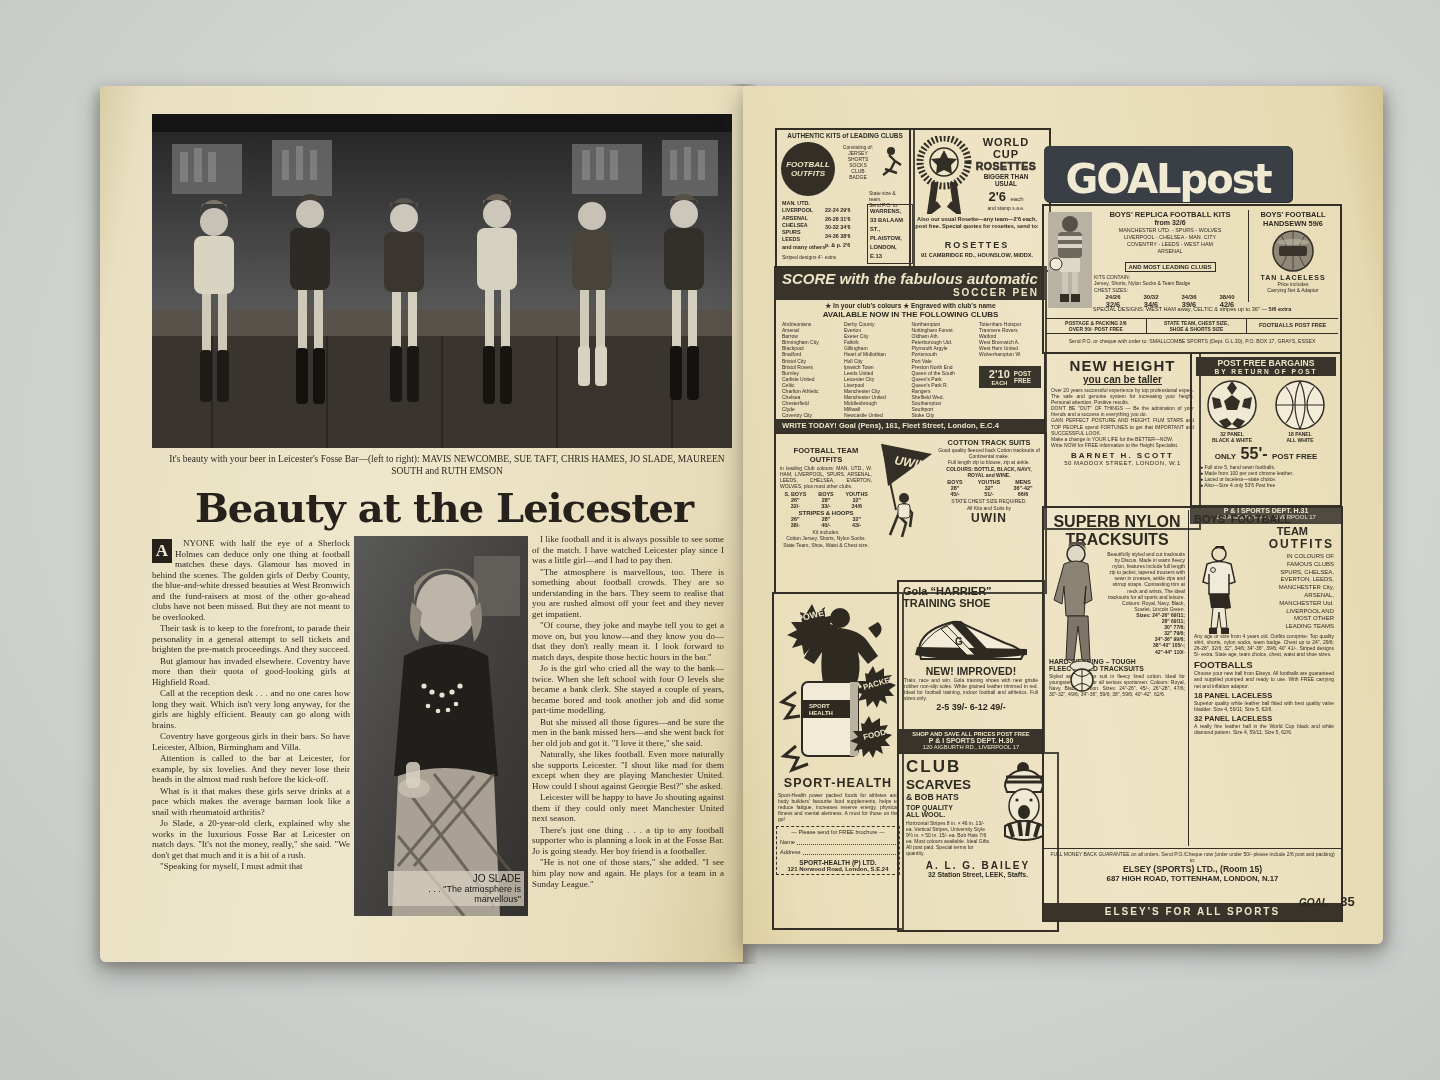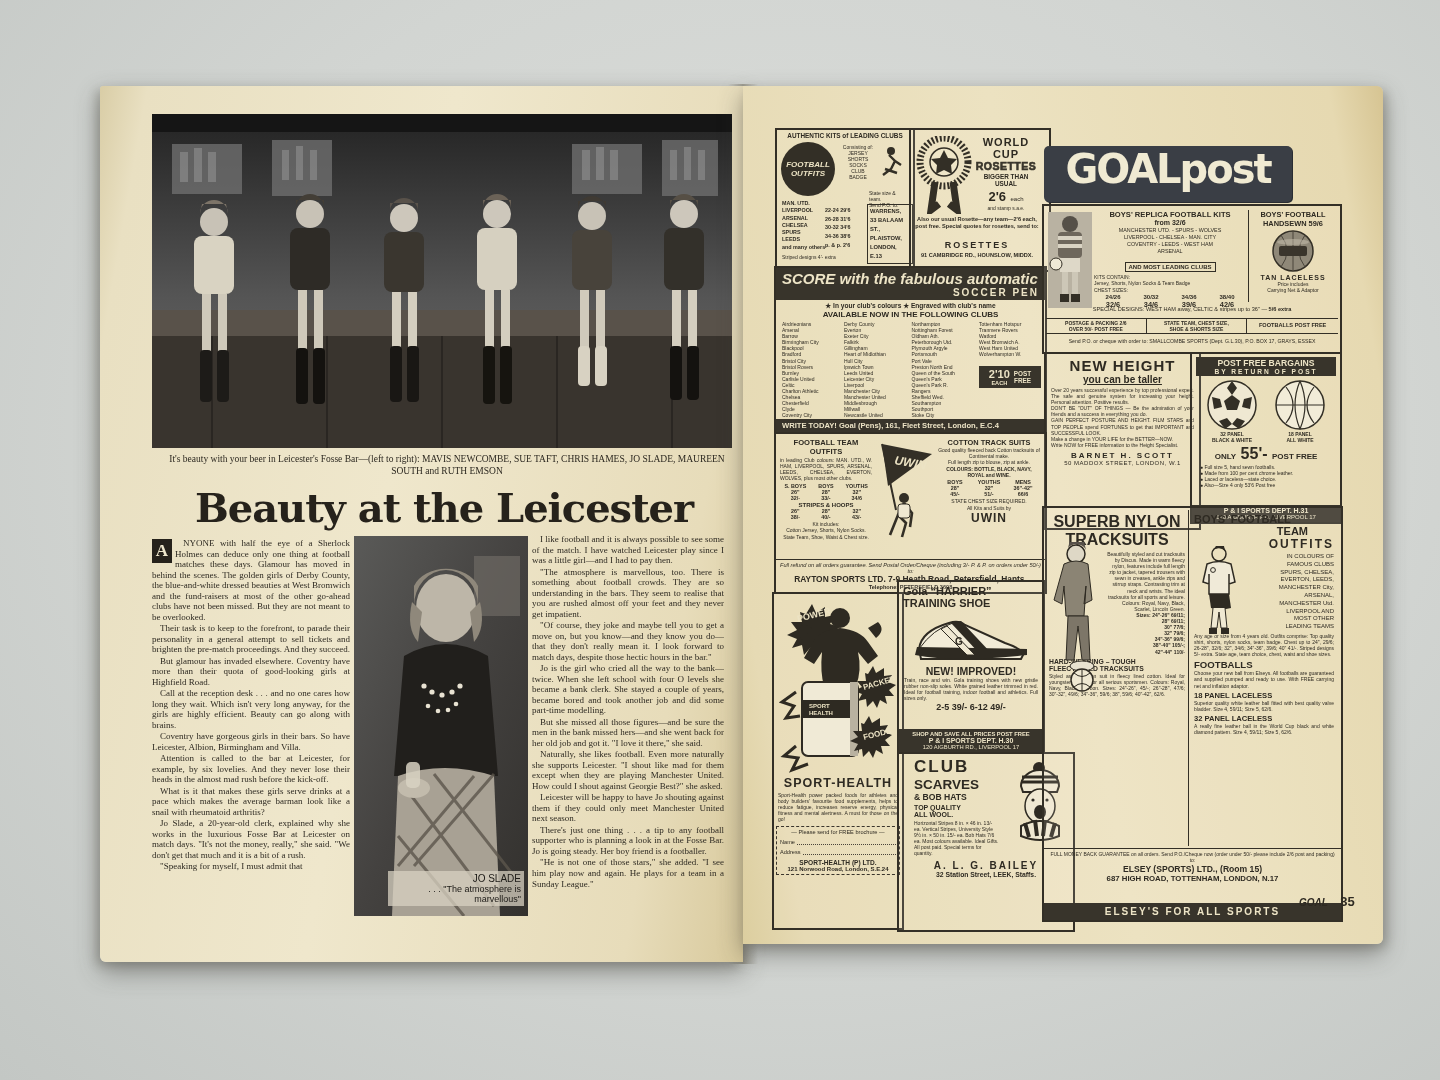--- a/index.html
+++ b/index.html
@@ -368,21 +368,21 @@
             <div style="text-align:center;">
               <div style="font-size:6.4px;font-weight:bold;" data-bind="rp.pen.price_post">POST</div>
               <div style="font-size:6.4px;font-weight:bold;" data-bind="rp.pen.price_free">FREE</div>
             </div>
           </div>
         </div>
       </div>
       <div class="darkbar adbold" style="position:absolute;left:0;bottom:0;width:100%;font-size:7.6px;padding:2px 6px;box-sizing:border-box;" data-bind="rp.pen.write_line">WRITE TODAY!  Goal (Pens), 161, Fleet Street, London, E.C.4</div>
     </div>
 
-    <div style="position:absolute;left:301px;top:60px;width:248px;height:56px;background:#3a3e45;border-radius:5px;display:flex;align-items:flex-start;justify-content:center;box-shadow:1px 1px 0 #2a2d32;">
+    <div style="position:absolute;left:301px;top:60px;width:248px;height:56px;background:#3a3e45;border-radius:5px;display:flex;align-items:flex-end;justify-content:center;box-shadow:1px 1px 0 #2a2d32;">
       <span style="font-family:'DejaVu Sans',sans-serif;font-weight:bold;font-size:40px;color:#f0ead2;letter-spacing:-2px;" data-bind="rp.goalpost_logo">GOALpost</span>
     </div>
 
     <div class="ad" style="left:299px;top:118px;width:296px;height:146px;">
       <svg style="position:absolute;left:4px;top:6px;" width="44" height="96" viewBox="0 0 44 96">
         <rect width="44" height="96" fill="#b9b2a2"></rect>
         <circle cx="22" cy="12" r="8" fill="#555048"></circle>
         <rect x="10" y="20" width="24" height="26" rx="4" fill="#6e675c"></rect>
         <rect x="10" y="24" width="24" height="4" fill="#d9d3c3"></rect>
           <rect x="10" y="32" width="24" height="4" fill="#d9d3c3"></rect>
@@ -491,21 +491,21 @@
           <div>● Also—Size 4 only    53'6 Post free</div>
         </div>
       <div class="darkbar ctr" style="position:absolute;left:0;bottom:0;width:100%;padding:2px 0;">
         <div style="font-size:7px;font-weight:bold;" data-bind="rp.pf.company">P &amp; I SPORTS    DEPT. H.31</div>
         <div style="font-size:6px;" data-bind="rp.pf.address">120 AIGBURTH RD., LIVERPOOL 17</div>
       </div>
     </div>
 
     <div class="ad" style="left:31px;top:346px;width:269px;height:158px;">
       <div style="position:absolute;left:4px;top:4px;width:92px;">
-        <div class="adbold ctr pre" style="font-size:7.6px;" data-bind="rp.ray.left_title">FOOTBALL TEAM
+        <div class="adbold ctr pre" style="font-size:7.6px;margin-top:8px;" data-bind="rp.ray.left_title">FOOTBALL TEAM
 OUTFITS</div>
         <div class="adtiny jst" style="margin-top:1px;" data-bind="rp.ray.left_body">in leading Club colours: MAN. UTD., W. HAM, LIVERPOOL, SPURS, ARSENAL, LEEDS, CHELSEA, EVERTON,  WOLVES,  plus most other clubs.</div>
         <div class="flexr adbold" style="font-size:5.4px;margin-top:2px;" data-bind-list="rp.ray.t1">
             <div>S. BOYS
 26"
 32/-</div>
             <div>BOYS
 28"
 33/-</div>
             <div>YOUTHS
@@ -545,25 +545,20 @@
 32"
 51/-</div>
             <div>MENS
 36"-42"
 66/6</div>
           </div>
         <div class="adtiny pre" style="margin-top:1px;" data-bind="rp.ray.state">STATE CHEST SIZE REQUIRED.
 All Kits and Suits by</div>
         <div class="adbold" style="font-size:12px;letter-spacing:1px;" data-bind="rp.ray.uwin_big">UWIN</div>
       </div>
-      <div style="position:absolute;left:0;bottom:0;width:100%;border-top:1px solid #332f26;padding:2px 4px;box-sizing:border-box;">
-        <div style="font-size:5.6px;font-style:italic;text-align:center;" data-bind="rp.ray.guarantee">Full refund on all orders guarantee.  Send Postal Order/Cheque (including 3/- P. &amp; P. on orders under 50/-) to:</div>
-        <div class="adbold ctr" style="font-size:8.4px;" data-bind="rp.ray.company">RAYTON SPORTS LTD.  7-9 Heath Road, Petersfield, Hants.</div>
-        <div class="adbold ctr" style="font-size:5.6px;" data-bind="rp.ray.phone">Telephone:  PETERSFIELD 3608</div>
-      </div>
     </div>
 
     <div class="ad" style="left:29px;top:506px;width:124px;height:330px;padding:2px;">
       <svg width="120" height="178" viewBox="0 0 120 178">
         <g>
           <path d="M30 18 l6 -10 4 9 9 -6 0 10 10 -2 -5 9 10 3 -9 6 7 8 -11 0 2 10 -9 -5 -3 10 -6 -9 -7 8 -2 -10 -10 3 5 -9 -10 -4 10 -5 -6 -8 11 0 -2 -10z" fill="#2e2a22"></path>
           <text x="22" y="26" fill="#ece3c4" font-size="9" font-weight="bold" transform="rotate(-14 22 26)">POWER</text>
         </g>
         <circle cx="64" cy="22" r="10" fill="#2e2a22"></circle>
         <path d="M64 32 q-22 2 -28 16 l-8 14 10 6 8 -12 q-2 20 2 34 l32 0 q6 -16 2 -34 l10 12 10 -8 -10 -14 q-8 -12 -28 -14z" fill="#2e2a22"></path>
@@ -615,21 +610,21 @@
       <div class="adbold ctr" style="font-size:10.5px;" data-bind="rp.gola.new">NEW!  IMPROVED!</div>
       <div class="adtiny jst" style="padding:0 5px;" data-bind="rp.gola.body">Train, race and win.  Gola training shoes with new gristle rubber non-slip soles.  White grained leather trimmed in red.  Ideal for football training, indoor football and athletics. Full sizes only.</div>
       <div class="adbold ctr" style="font-size:9px;margin-top:1px;" data-bind="rp.gola.prices">2-5  39/-        6-12  49/-</div>
       <div class="darkbar ctr" style="position:absolute;left:0;bottom:0;width:100%;padding:2px 0;">
         <div style="font-size:5.8px;font-weight:bold;" data-bind="rp.gola.shop">SHOP AND SAVE    ALL PRICES POST FREE</div>
         <div style="font-size:7px;font-weight:bold;" data-bind="rp.gola.company">P &amp; I SPORTS      DEPT. H.30</div>
         <div style="font-size:5.8px;" data-bind="rp.gola.address">120  AIGBURTH  RD.,  LIVERPOOL  17</div>
       </div>
     </div>
 
-    <div class="ad" style="left:154px;top:666px;width:144px;height:170px;padding:3px 15px;">
+    <div class="ad" style="left:154px;top:666px;width:144px;height:170px;padding:3px 7px;">
       <svg style="position:absolute;right:2px;top:6px;" width="62" height="84" viewBox="0 0 62 84">
         <circle cx="30" cy="8" r="6" fill="#2e2a22"></circle>
         <path d="M12 26 a19 16 0 0 1 38 0 l-2 6 -34 0z" fill="#efe8d2" stroke="#2e2a22" stroke-width="2"></path>
         <path d="M12 22 h38 M13 17 h36" stroke="#2e2a22" stroke-width="3"></path>
         <ellipse cx="31" cy="46" rx="15" ry="17" fill="#efe8d2" stroke="#2e2a22" stroke-width="1.5"></ellipse>
         <ellipse cx="31" cy="52" rx="6" ry="7" fill="#2e2a22"></ellipse>
         <circle cx="24" cy="40" r="1.6" fill="#2e2a22"></circle>
           <circle cx="38" cy="40" r="1.6" fill="#2e2a22"></circle>
         <path d="M12 66 q19 -10 38 0 l0 10 q-19 8 -38 0z" fill="#efe8d2" stroke="#2e2a22" stroke-width="2"></path>
         <path d="M16 63 l4 14 M26 60 l2 16 M36 60 l-2 16 M46 63 l-4 14" stroke="#2e2a22" stroke-width="4"></path>

